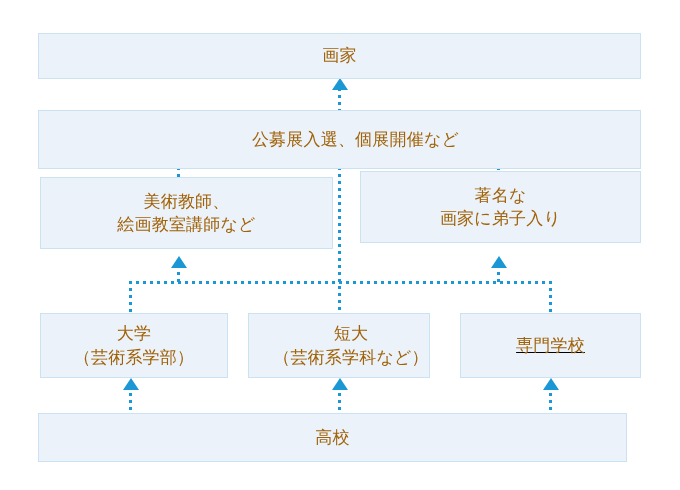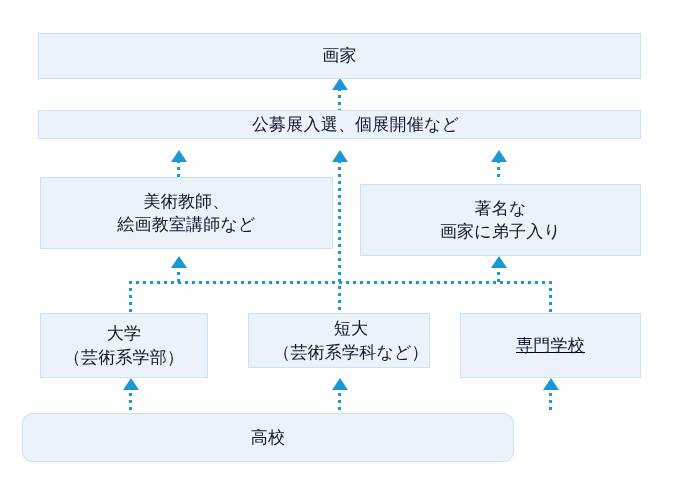--- a/index.html
+++ b/index.html
@@ -22,21 +22,21 @@
     box-sizing: border-box;
     background: #ebf2fa;
     border: 1px solid #cbe2f2;
     display: flex;
     align-items: center;
     justify-content: center;
     text-align: center;
     z-index: 3;
   }
   .node-label {
-    color: #0f172a;
+    color: #a16207;
     font-size: 17px;
     line-height: 1.38;
     letter-spacing: 0.2px;
     white-space: pre-line;
     font-weight: 400;
   }
   
   .conn-v {
     position: absolute;
     width: 3px;
@@ -97,45 +97,45 @@
   <div class="conn-v" style="left:497px; top:160px; height:20px;"></div>
   <div class="arrow-head" style="left:491px; top:150px;"></div>
 
   <div class="conn-v" style="left:338px; top:88px; height:24px;"></div>
   <div class="arrow-head" style="left:332px; top:78px;"></div>
 
   <div class="node-box" style="left:38px; top:33px; width:603px; height:46px;">
     <span class="node-label">画家</span>
   </div>
 
-  <div class="node-box" style="left:38px; top:110px; width:603px; height:29px;padding-left:32px;">
+  <div class="node-box" style="left:38px; top:110px; width:603px; height:59px;padding-left:32px;">
     <span class="node-label">公募展入選、個展開催など</span>
   </div>
 
   <div class="node-box" style="left:40px; top:177px; width:293px; height:72px;">
     <span class="node-label">美術教師、
 絵画教室講師など</span>
   </div>
 
-  <div class="node-box" style="left:360px; top:184px; width:281px; height:72px;">
+  <div class="node-box" style="left:360px; top:171px; width:281px; height:72px;">
     <span class="node-label">著名な
 画家に弟子入り</span>
   </div>
 
-  <div class="node-box" style="left:40px; top:313px; width:168px; height:65px;">
+  <div class="node-box" style="left:40px; top:313px; width:188px; height:65px;">
     <span class="node-label">大学
 （芸術系学部）</span>
   </div>
 
-  <div class="node-box" style="left:248px; top:313px; width:182px; height:55px;padding-left:24px;">
+  <div class="node-box" style="left:248px; top:313px; width:182px; height:65px;padding-left:24px;">
     <span class="node-label">短大
 （芸術系学科など）</span>
   </div>
 
   <div class="node-box" style="left:460px; top:313px; width:181px; height:65px;text-decoration:underline;">
     <span class="node-label">専門学校</span>
   </div>
 
-  <div class="node-box" style="left:22px; top:413px; width:492px; height:49px;border-radius:10px;">
+  <div class="node-box" style="left:38px; top:413px; width:589px; height:49px;">
     <span class="node-label">高校</span>
   </div>
 
 </div>
 
 </body></html>

